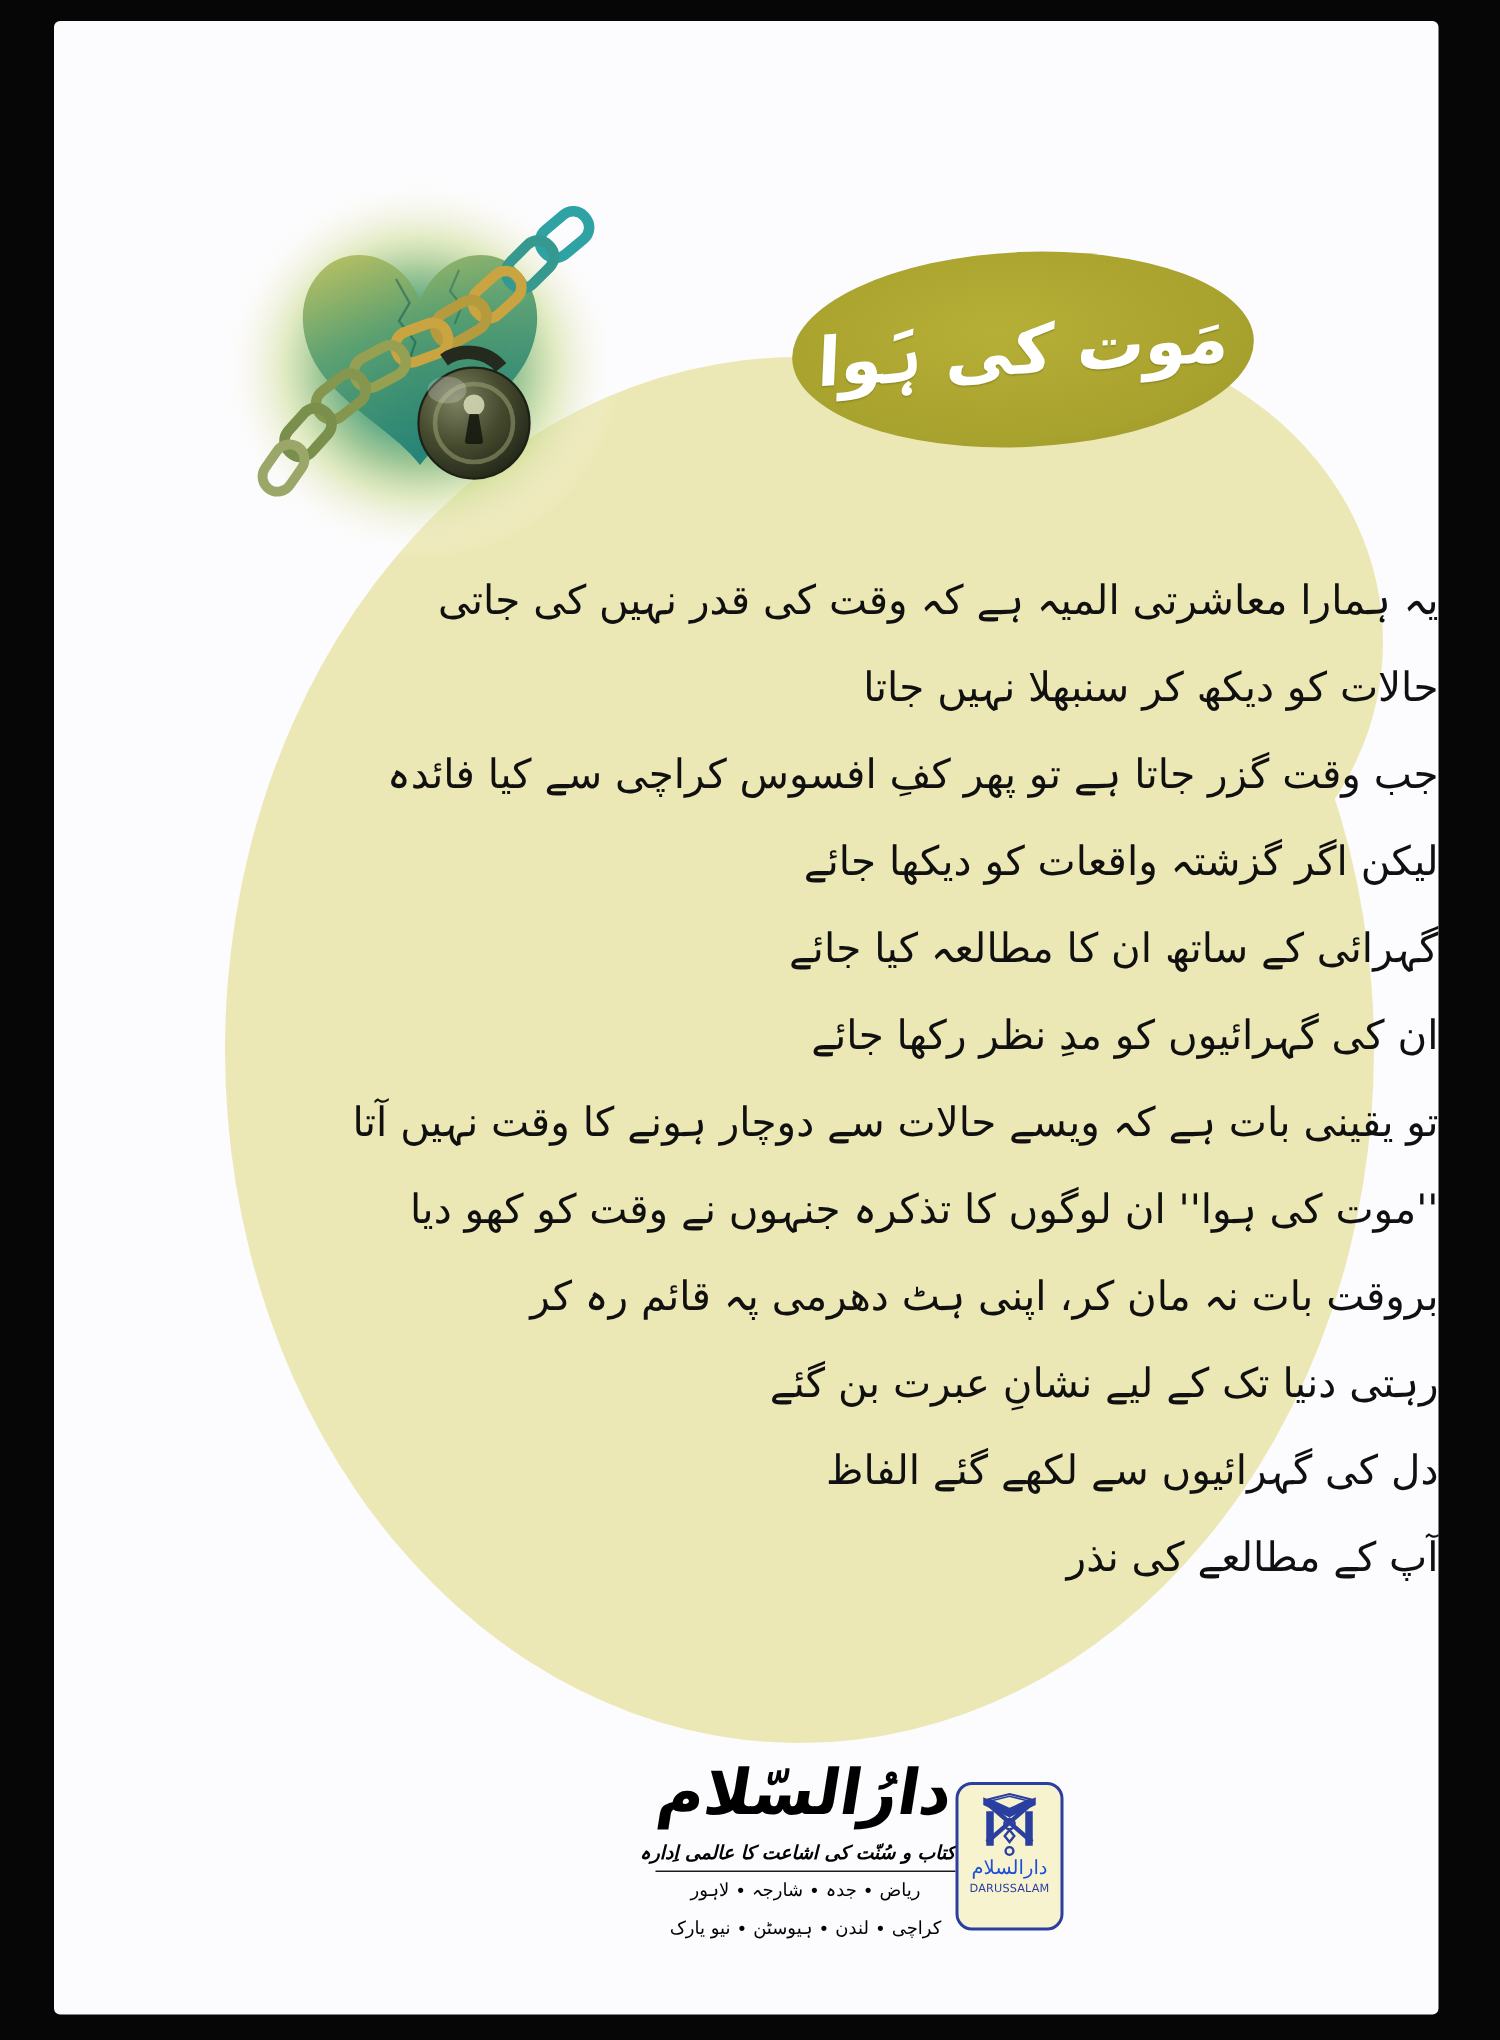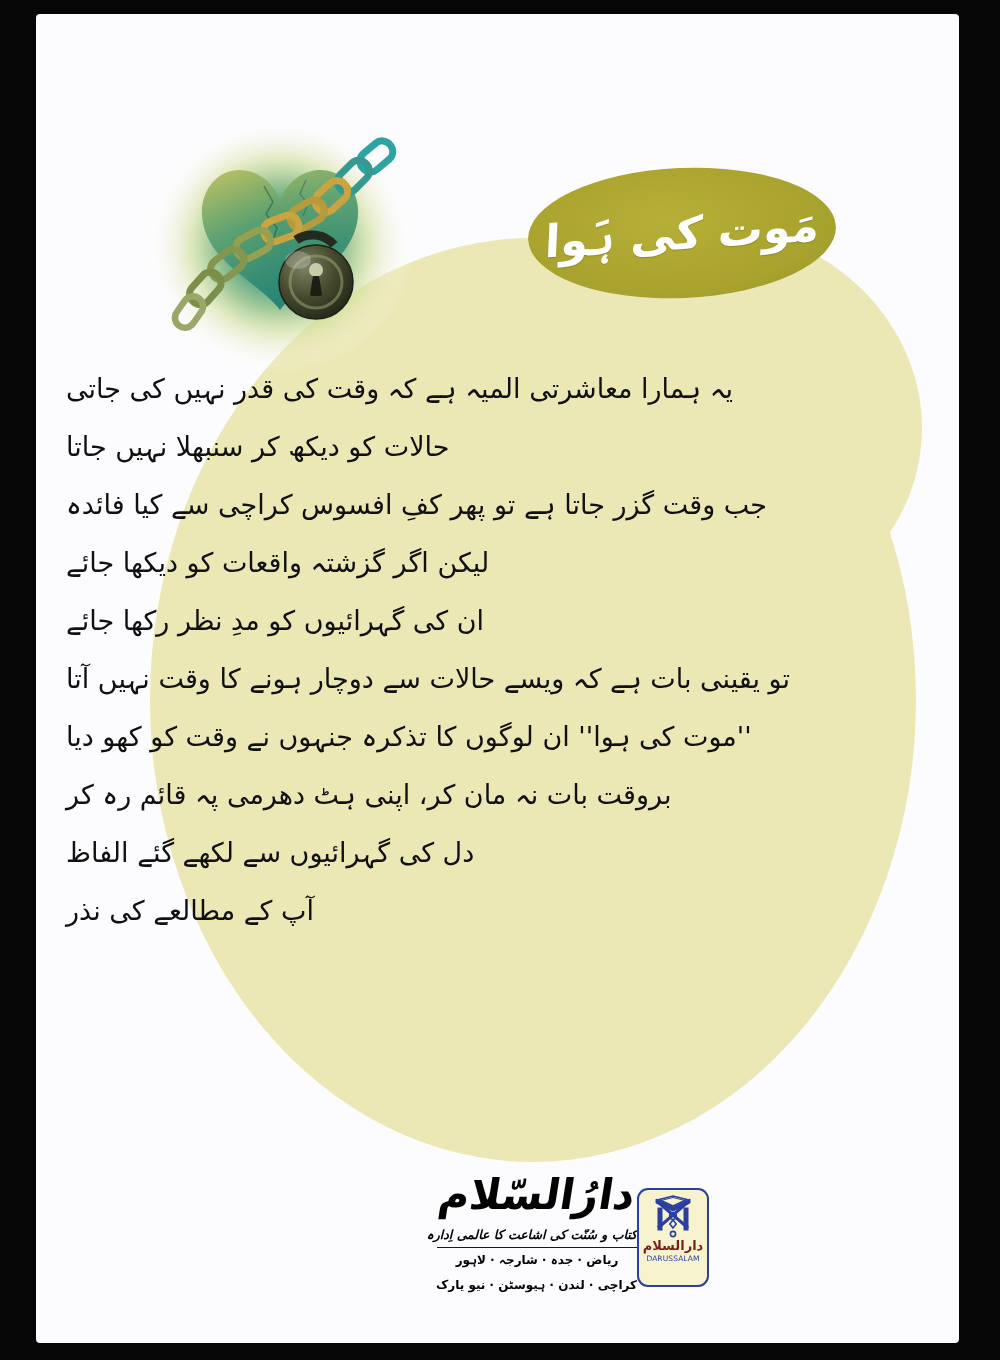--- a/index.html
+++ b/index.html
@@ -30,48 +30,48 @@
     transform:rotate(-2.5deg);
     display:flex;align-items:center;justify-content:center;
   }
   .badge-title{
     color:#ffffff;font-size:45px;font-weight:bold;direction:rtl;
     transform:skewX(-6deg) rotate(-1deg);white-space:nowrap;
     text-shadow:0 1px 1px rgba(90,90,20,.35);
   }
   
   .poem{
-    position:absolute;left:30px;right:0;top:346px;text-align:left;direction:rtl;
+    position:absolute;left:30px;right:0;top:358px;text-align:right;direction:rtl;
   }
   .poem-line{
     height:58px;line-height:58px;font-size:27px;color:#101010;
     white-space:nowrap;font-weight:500;
   }
   
   .pub-text{
     position:absolute;right:322px;top:1150px;width:200px;
     text-align:center;direction:rtl;color:#000;
   }
   .pub-name{
     font-size:42px;font-weight:bold;line-height:62px;white-space:nowrap;
     transform:skewX(-9deg);text-align:center;
   }
   .pub-tagline{
     font-size:12.5px;line-height:18px;white-space:nowrap;
     padding-bottom:3px;border-bottom:1.6px solid #1a1a1a;font-weight:bold;font-style:italic;
   }
-  .pub-cities{font-size:12px;line-height:25px;white-space:nowrap;font-weight:bold;}
+  .pub-cities{font-size:12px;line-height:25px;white-space:nowrap;font-weight:normal;}
   .emblem{
     position:absolute;left:601px;top:1174px;width:64px;height:88px;
     border:2.5px solid #2b3fa0;border-radius:11px;background:#f8f3cf;
     display:flex;flex-direction:column;align-items:center;
     padding:4px 2px 3px;box-sizing:content-box;
   }
   .emblem svg{width:46px;height:44px;display:block;}
-  .emblem-ar{font-size:13px;font-weight:bold;color:#7f1d1d;line-height:16px;direction:rtl;white-space:nowrap;}
+  .emblem-ar{font-size:13px;font-weight:normal;color:#1d4ed8;line-height:16px;direction:rtl;white-space:nowrap;}
   .emblem-en{font-size:7.5px;font-weight:normal;color:#2b3fa0;line-height:10px;letter-spacing:0.1px;white-space:nowrap;}
 </style>
 </head>
 <body>
 
 <div class="page">
 
   <div class="ellipse-main"></div>
   <div class="ellipse-top"></div>
 
@@ -130,24 +130,26 @@
 
   <div class="badge">
     <div class="badge-title">مَوت کی ہَوا</div>
   </div>
 
   <div class="poem">
     <div class="poem-line">یہ ہمارا معاشرتی المیہ ہے کہ وقت کی قدر نہیں کی جاتی</div>
     <div class="poem-line">حالات کو دیکھ کر سنبھلا نہیں جاتا</div>
     <div class="poem-line">جب وقت گزر جاتا ہے تو پھر کفِ افسوس کراچی سے کیا فائدہ</div>
     <div class="poem-line">لیکن اگر گزشتہ واقعات کو دیکھا جائے</div>
+    <div class="poem-line">گہرائی کے ساتھ ان کا مطالعہ کیا جائے</div>
     <div class="poem-line">ان کی گہرائیوں کو مدِ نظر رکھا جائے</div>
     <div class="poem-line">تو یقینی بات ہے کہ ویسے حالات سے دوچار ہونے کا وقت نہیں آتا</div>
     <div class="poem-line">''موت کی ہوا'' ان لوگوں کا تذکرہ جنہوں نے وقت کو کھو دیا</div>
     <div class="poem-line">بروقت بات نہ مان کر، اپنی ہٹ دھرمی پہ قائم رہ کر</div>
+    <div class="poem-line">رہتی دنیا تک کے لیے نشانِ عبرت بن گئے</div>
     <div class="poem-line">دل کی گہرائیوں سے لکھے گئے الفاظ</div>
     <div class="poem-line">آپ کے مطالعے کی نذر</div>
   </div>
 
   <div class="pub-text">
     <div class="pub-name">دارُالسّلام</div>
     <div class="pub-tagline">کتاب و سُنّت کی اشاعت کا عالمی اِدارہ</div>
     <div class="pub-cities">ریاض ∙ جدہ ∙ شارجہ ∙ لاہور</div>
     <div class="pub-cities">کراچی ∙ لندن ∙ ہیوسٹن ∙ نیو یارک</div>
   </div>

